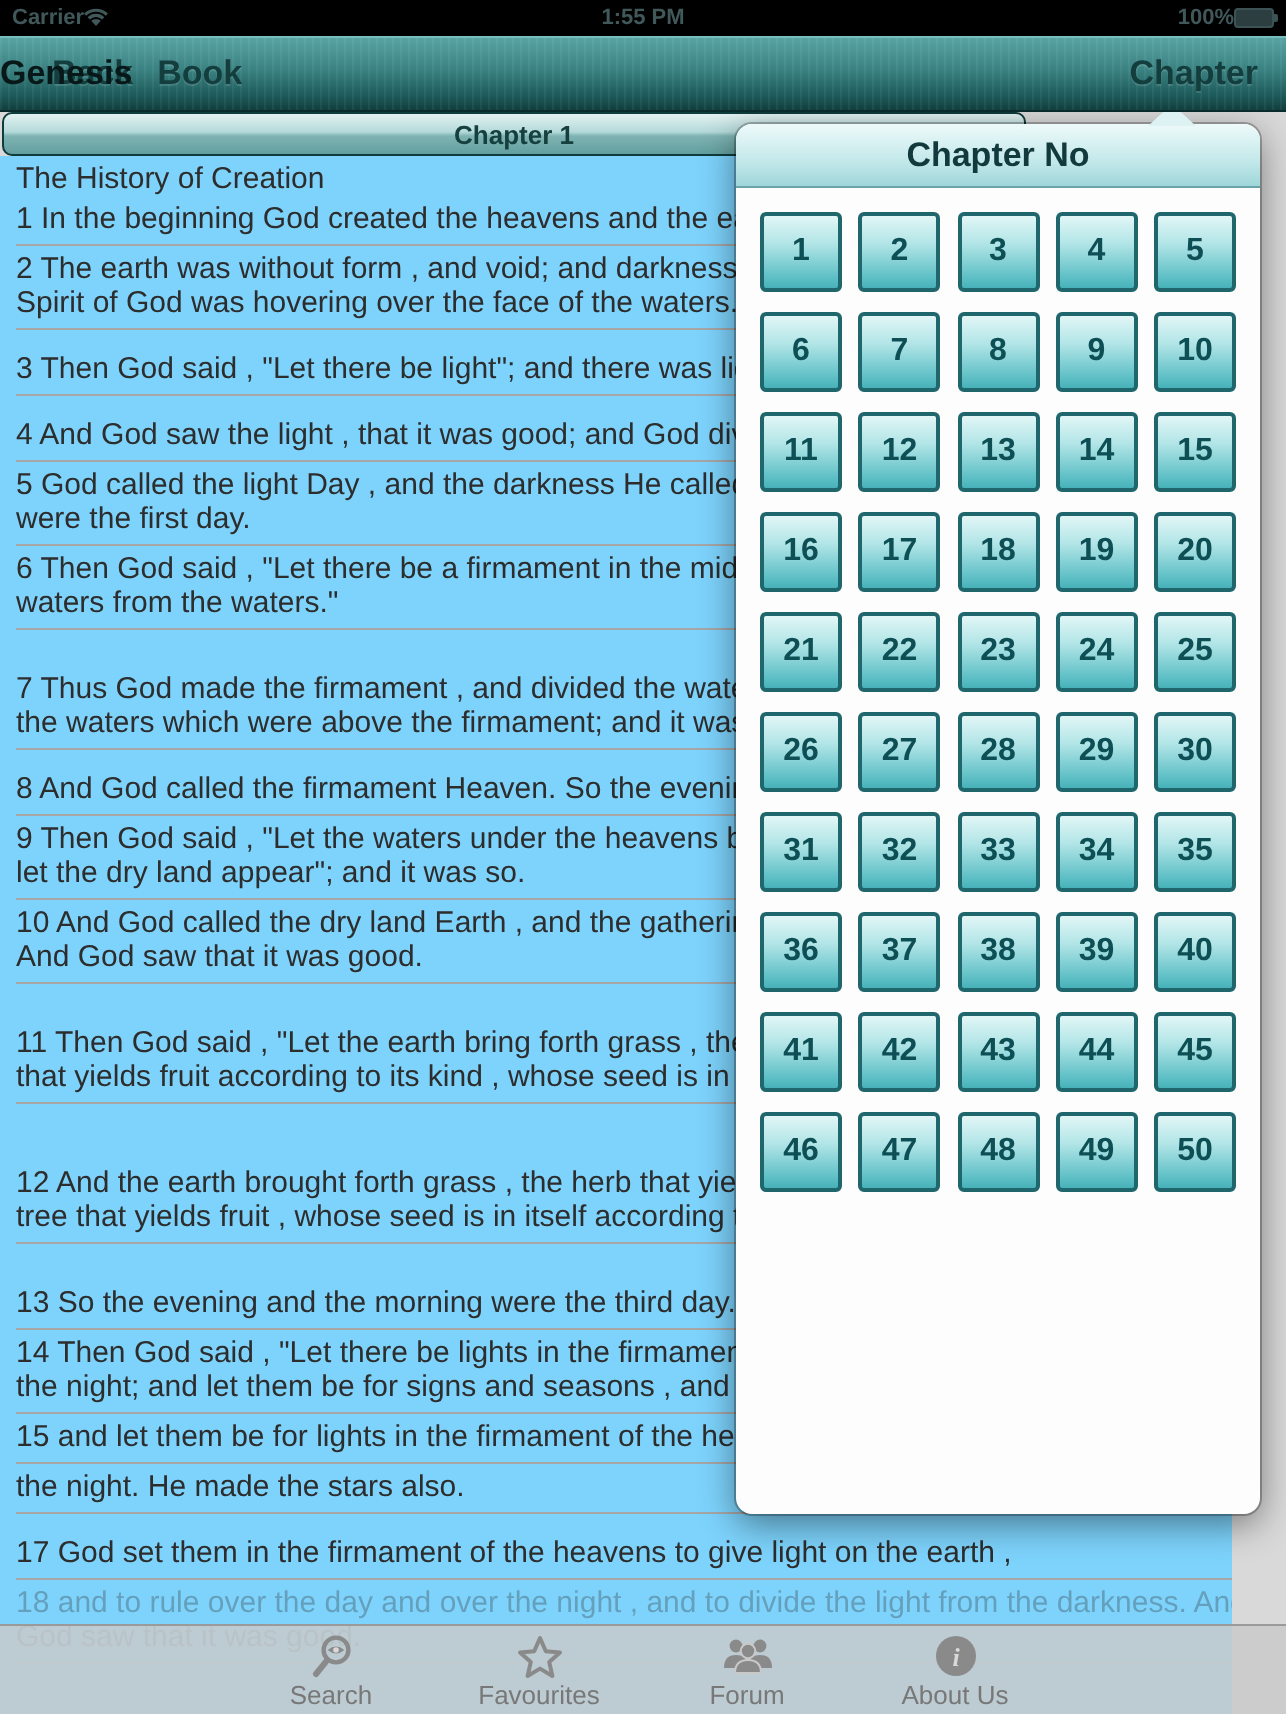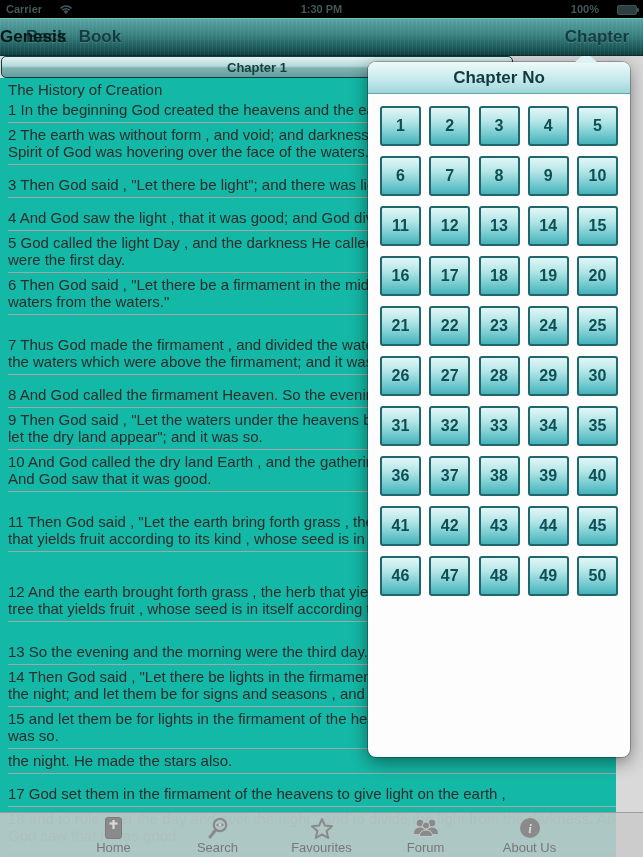--- a/index.html
+++ b/index.html
@@ -8,21 +8,21 @@
     font-family:"Liberation Sans", sans-serif;
     background:#d9d9d9;
   }
   
   .status-bar{
     position:absolute;top:0;left:0;width:643px;height:18px;background:#000;
     display:flex;align-items:center;justify-content:space-between;
     color:#41585a;font-size:11px;font-weight:bold;padding:0 6px;box-sizing:border-box;
     z-index:40;
   }
-  .status-left,.status-right{display:flex;align-items:flex-end;gap:18px;}
+  .status-left,.status-right{display:flex;align-items:center;gap:0;}
   .status-center{position:absolute;left:0;right:0;text-align:center;pointer-events:none;}
   .batt{display:inline-block;width:18px;height:8px;border:1px solid #3c5254;border-radius:2px;position:relative;background:#2c3e40;}
   .batt:after{content:"";position:absolute;right:-3px;top:2px;width:2px;height:4px;background:#3c5254;border-radius:0 1px 1px 0;}
   
   .nav-bar{
     position:absolute;top:18px;left:0;width:643px;height:38px;
     background:
       repeating-linear-gradient(90deg, rgba(255,255,255,0.05) 0 1px, rgba(0,0,0,0) 1px 4px),
       linear-gradient(180deg,#59a3a3 0%,#3a8181 45%,#1d5a5a 80%,#123f3f 100%);
     border-top:1px solid #79bdbd;border-bottom:1px solid #0a2b2b;
@@ -36,21 +36,21 @@
   
   .chapter-bar{
     position:absolute;top:56px;left:1px;width:512px;height:22px;
     background:linear-gradient(180deg,#e3f2f2 0%,#b4d9d9 45%,#7fb3b3 55%,#639f9f 100%);
     border:1px solid #0f3c3c;border-radius:5px;box-sizing:border-box;
     display:flex;align-items:center;justify-content:center;
     color:#16403f;font-size:13px;font-weight:bold;z-index:5;cursor:pointer;
   }
   
   .content{
-    position:absolute;top:78px;left:0;width:616px;bottom:0;background:#14b8a6;
+    position:absolute;top:78px;left:0;width:616px;bottom:0;background:#7dd3fc;
     padding:2px 0 0 8px;box-sizing:border-box;overflow:hidden;z-index:1;
     color:#2d2d2d;font-size:15px;line-height:17px;
   }
   .heading{padding:1px 0 2px 0;}
   .verse{border-bottom:1px solid #a6a6a6;padding:1px 0 4px 0;margin-bottom:2px;}
   .vline{white-space:nowrap;overflow:hidden;}
   .g1{margin-top:10px;} .g2{margin-top:20px;} .g3{margin-top:30px;}
   .faint{opacity:.30;border-bottom-color:#bbb;}
   
   .popover{
@@ -98,21 +98,21 @@
 
 <div class="status-bar">
   <div class="status-left">
     <span>Carrier</span>
     <span>
       <svg width="12" height="10" viewBox="0 0 12 10">
         <path d="M6 9 L3.6 6.4 A3.6 3.6 0 0 1 8.4 6.4 Z M1.8 4.6 A6 6 0 0 1 10.2 4.6 L9 5.8 A4.2 4.2 0 0 0 3 5.8 Z M0 2.8 A8.5 8.5 0 0 1 12 2.8 L10.9 3.9 A6.9 6.9 0 0 0 1.1 3.9 Z" fill="#41585a"></path>
       </svg>
     </span>
   </div>
-  <div class="status-center">1:30 PM</div>
+  <div class="status-center">1:55 PM</div>
   <div class="status-right">
     <span>100%</span>
     <span class="batt"></span>
   </div>
 </div>
 
 <div class="nav-bar">
   <div class="nav-left">
     <span class="nav-btn">Back</span>
     <span class="nav-btn">Book</span>
@@ -219,21 +219,20 @@
   <div class="verse">
     <div class="vlines">
           <div class="vline">14 Then God said , "Let there be lights in the firmament</div>
           <div class="vline">the night; and let them be for signs and seasons , and f</div>
         </div>
   </div>
 
   <div class="verse">
     <div class="vlines">
           <div class="vline">15 and let them be for lights in the firmament of the hea</div>
-          <div class="vline">was so.</div>
         </div>
   </div>
 
   <div class="verse">
     <div class="vlines">
           <div class="vline">the night. He made the stars also.</div>
         </div>
   </div>
 
   <div class="verse g1">
@@ -353,30 +352,20 @@
 
   <div class="chbtn">48</div>
 
   <div class="chbtn">49</div>
 
   <div class="chbtn">50</div>
 </div>
 </div>
 
 <div class="toolbar">
-  <div class="tb-item">
-    <span class="tb-icon">
-      <svg width="17" height="22" viewBox="0 0 17 22">
-        <rect x="0.5" y="0.5" width="16" height="21" rx="2.5" fill="#8a8a8a" stroke="#7d7d7d"></rect>
-        <rect x="7.4" y="3" width="2.2" height="9" fill="#d9d9d9"></rect>
-        <rect x="4.5" y="5.4" width="8" height="2.2" fill="#d9d9d9"></rect>
-      </svg>
-    </span>
-    <span class="tb-label">Home</span>
-  </div>
   <div class="tb-item">
     <span class="tb-icon">
       <svg width="22" height="23" viewBox="0 0 22 23">
         <circle cx="13" cy="8" r="6.2" fill="none" stroke="#8a8a8a" stroke-width="2.2"></circle>
         <line x1="8.5" y1="13.2" x2="3" y2="20" stroke="#8a8a8a" stroke-width="3" stroke-linecap="round"></line>
         <path d="M8.8 8 Q13 4.6 17.2 8 Q13 11.4 8.8 8 Z" fill="#8a8a8a"></path>
         <circle cx="13" cy="8" r="1.4" fill="#d9d9d9"></circle>
       </svg>
     </span>
     <span class="tb-label">Search</span>

